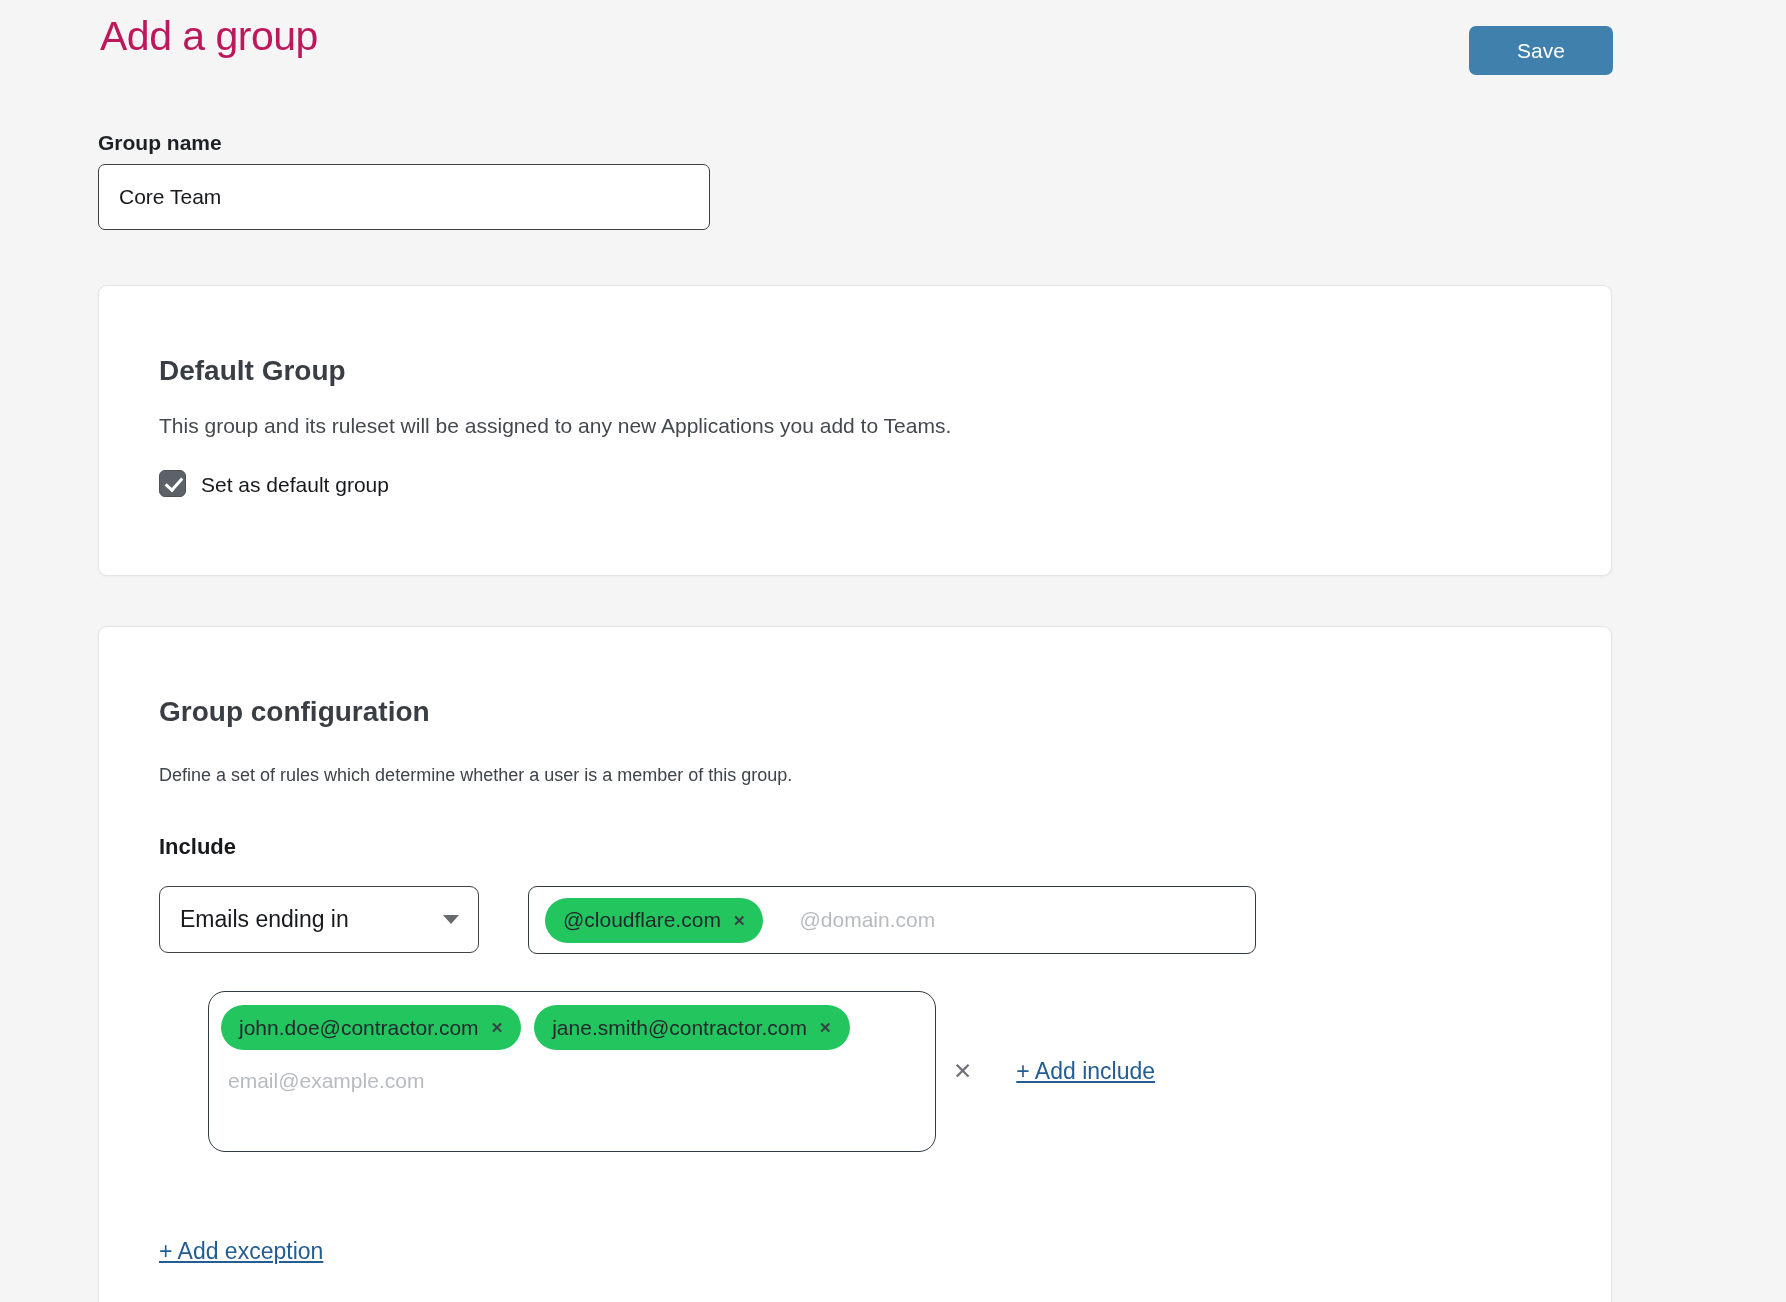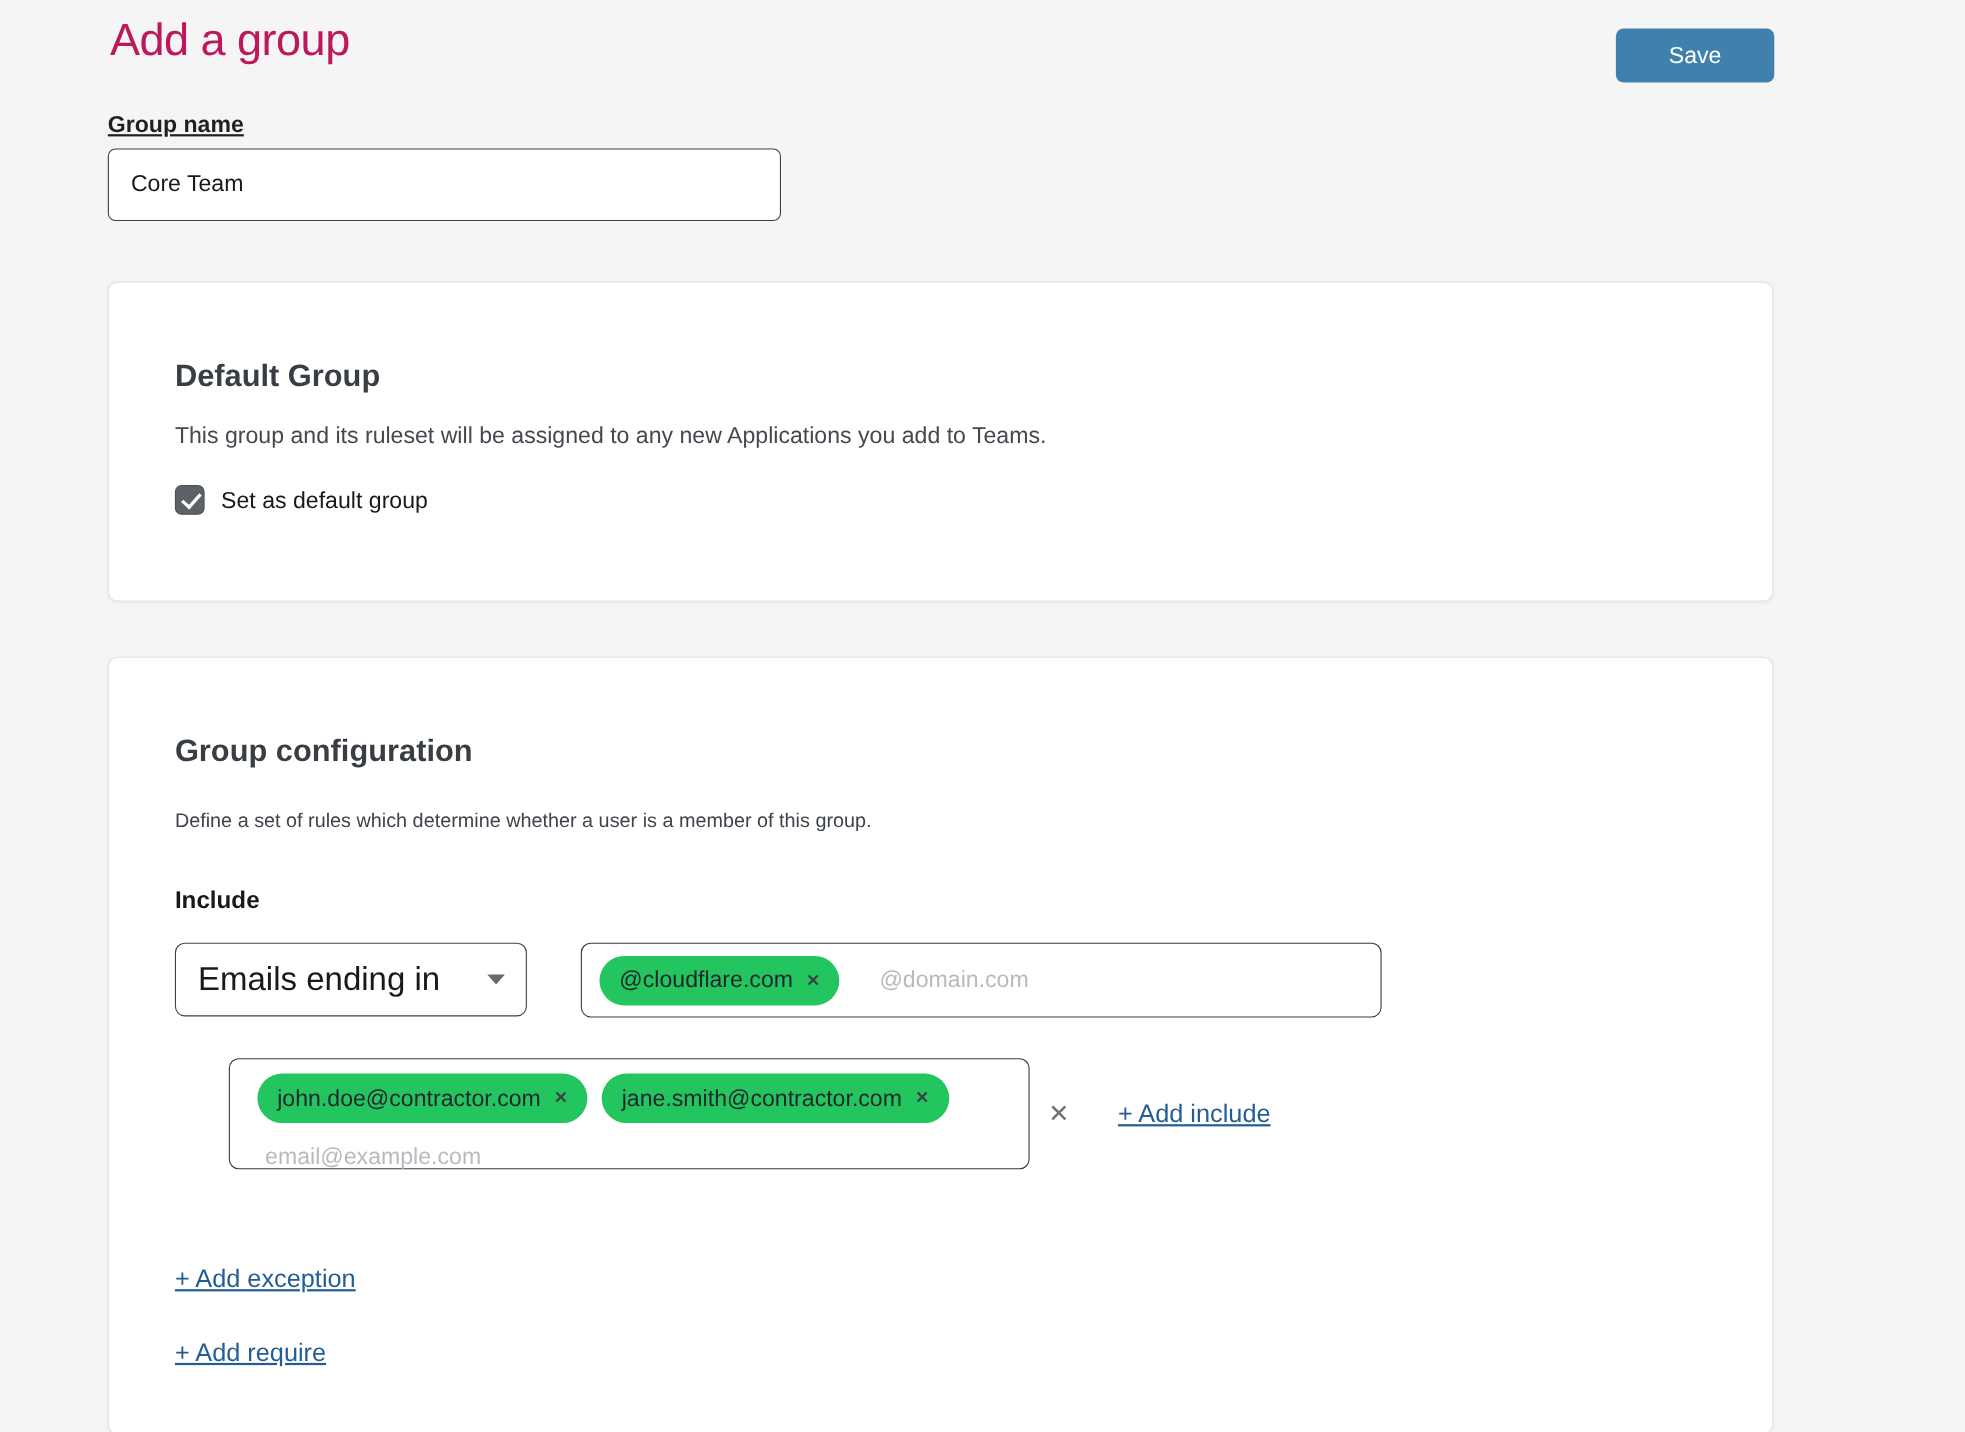--- a/index.html
+++ b/index.html
@@ -15,21 +15,21 @@
   .page-title { font-size:41px; font-weight:400; letter-spacing:-0.5px; color:#be185d; margin:13px 0 0 2px; }
   .save-btn {
     position:absolute; top:13px; right:-1px;
     width:144px; height:49px;
     background:#4080ad; color:#ffffff;
     font-family:inherit; font-size:21px;
     border:none; border-radius:7px; cursor:pointer;
   }
 
   
-  .field-label { margin-top:42px; font-size:21px; font-weight:700; color:#1d2025;text-decoration:underline; }
+  .field-label { margin-top:71px; font-size:21px; font-weight:700; color:#1d2025; }
   .name-input {
     display:block; margin-top:9px; width:612px; height:66px;
     border:1.5px solid #3f3f41; border-radius:7px; background:#fff;
     font-family:inherit; font-size:21px; color:#17191c; padding:0 20px; outline:none;
   }
 
   
   .card {
     background:#fff; border:1px solid #e4e4e6; border-radius:9px;
     box-shadow:0 1px 3px rgba(0,0,0,.05);
@@ -57,34 +57,34 @@
   
   .include-label { margin-top:48px; font-size:22px; font-weight:700; color:#17191c; }
   .rule-row { display:flex; align-items:flex-start; }
   .row-1 { margin-top:26px; }
   .row-2 { margin-top:37px; }
 
   .rule-select {
     width:320px; height:67px; flex:none; background:#fff;
     border:1.5px solid #414246; border-radius:9px;
     display:flex; align-items:center; justify-content:space-between;
-    padding:0 19px 0 20px; font-size:30px; color:#17191c; cursor:pointer;
+    padding:0 19px 0 20px; font-size:23px; color:#17191c; cursor:pointer;
   }
   .caret {
     width:0; height:0; flex:none;
     border-left:8px solid transparent; border-right:8px solid transparent;
     border-top:9px solid #66696d;
   }
 
   .tag-input {
     margin-left:49px; width:728px; background:#fff;
     border:1.5px solid #333a45; border-radius:9px;
   }
   .ti-1 { height:68px; display:flex; align-items:center; padding:0 16px; }
-  .ti-2 { height:101px; padding:13px 25px 0; }
+  .ti-2 { height:161px; padding:13px 12px 0;border-radius:17px; }
 
   .pill {
     display:inline-flex; align-items:center; gap:12px;
     background:#22c55e; border-radius:999px;
     height:45px; padding:0 18px; font-size:21px; color:#24282d; white-space:nowrap;
   }
   .ti-2 .pill { margin-right:13px; }
   .pill-x {
     background:none; border:none; padding:0; cursor:pointer;
     font-family:inherit; font-size:15px; font-weight:700; color:#3a3f45; line-height:1;

